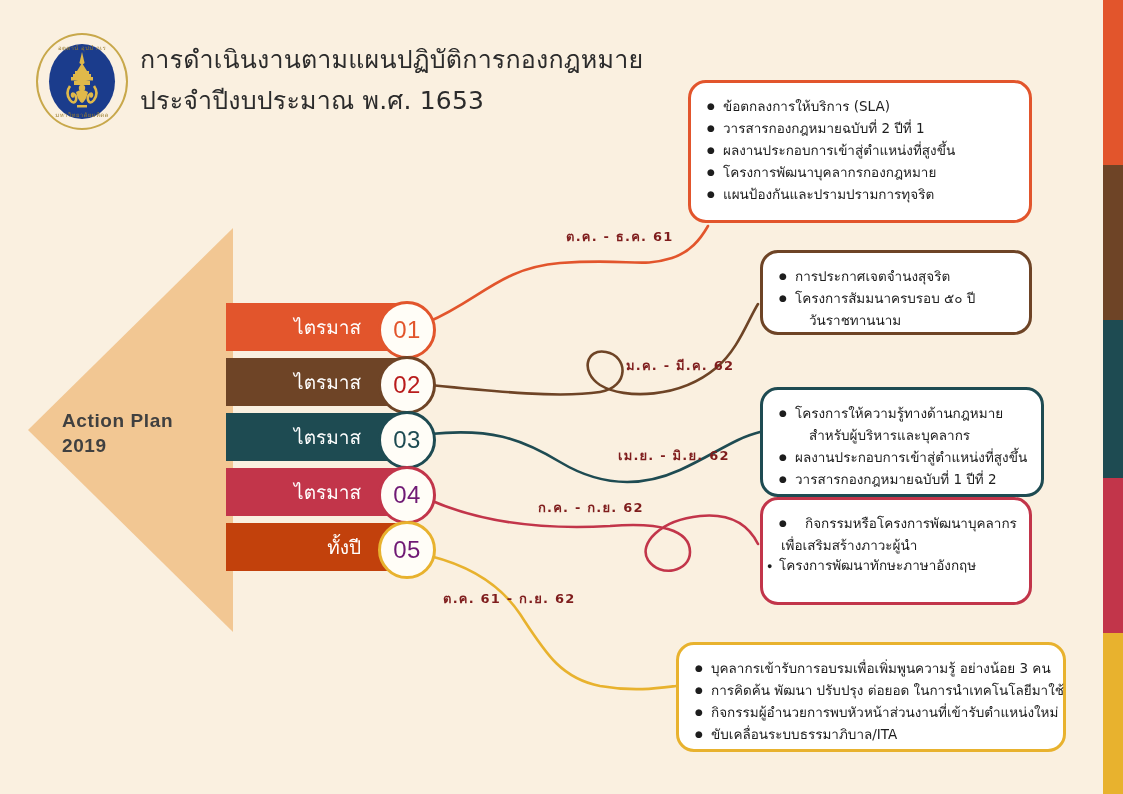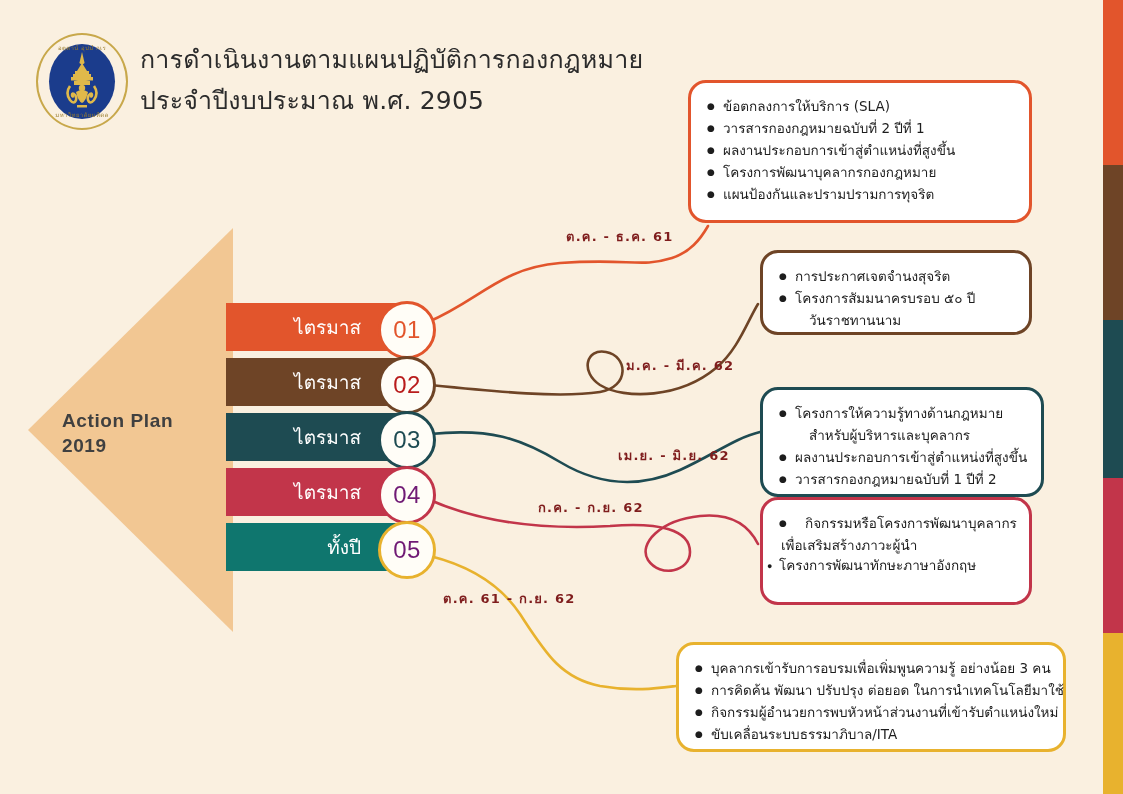--- a/index.html
+++ b/index.html
@@ -133,21 +133,21 @@
         <path d="M27 48 q6 -4 12 0 q-2 9 -6 11 q-4 -2 -6 -11 z"></path>
         <path d="M28 61 h10 v2.5 h-10 z"></path>
       </g>
     </svg>
     <div class="logo-txt-top">อตฺตานํ  อุปมํ  กเร</div>
     <div class="logo-txt-bot">มหาวิทยาลัยมหิดล</div>
   </div>
 
   <div class="heading">
     <div class="ln1">การดำเนินงานตามแผนปฏิบัติการกองกฎหมาย</div>
-    <div class="ln2">ประจำปีงบประมาณ พ.ศ. 2905</div>
+    <div class="ln2">ประจำปีงบประมาณ พ.ศ. 1653</div>
   </div>
 
   <div class="arrow-wrap">
     <svg width="205" height="404" viewBox="0 0 205 404">
       <polygon points="205,0 205,404 0,202" fill="#F2C793"></polygon>
     </svg>
   </div>
   <div class="arrow-label">
     <div>Action Plan</div>
     <div>2019</div>
@@ -173,21 +173,21 @@
   </div>
   <div class="bar" style="top: 358px; background: rgb(110, 68, 38);">
     <span class="bar-label">ไตรมาส</span>
   </div>
   <div class="bar" style="top: 413px; background: rgb(30, 75, 82);">
     <span class="bar-label">ไตรมาส</span>
   </div>
   <div class="bar" style="top: 468px; background: rgb(194, 53, 74);">
     <span class="bar-label">ไตรมาส</span>
   </div>
-  <div class="bar" style="top: 523px; background: #0f766e;">
+  <div class="bar" style="top: 523px; background: #c2410c;">
     <span class="bar-label">ทั้งปี</span>
   </div>
 
   <div class="num-circle" style="top: 301px; color: rgb(226, 85, 44); border: 3px solid rgb(226, 85, 44);">01</div>
   <div class="num-circle" style="top: 356px; color: #b91c1c; border: 3px solid rgb(110, 68, 38);">02</div>
   <div class="num-circle" style="top: 411px; color: rgb(30, 75, 82); border: 3px solid rgb(30, 75, 82);">03</div>
   <div class="num-circle" style="top: 466px; color: #701a75; border: 3px solid rgb(194, 53, 74);">04</div>
   <div class="num-circle" style="top: 521px; color: #701a75; border: 3px solid rgb(232, 178, 46);">05</div>
 
   <div class="date-lbl" style="left:566px;top:226px;">ต.ค. - ธ.ค. 61</div>

